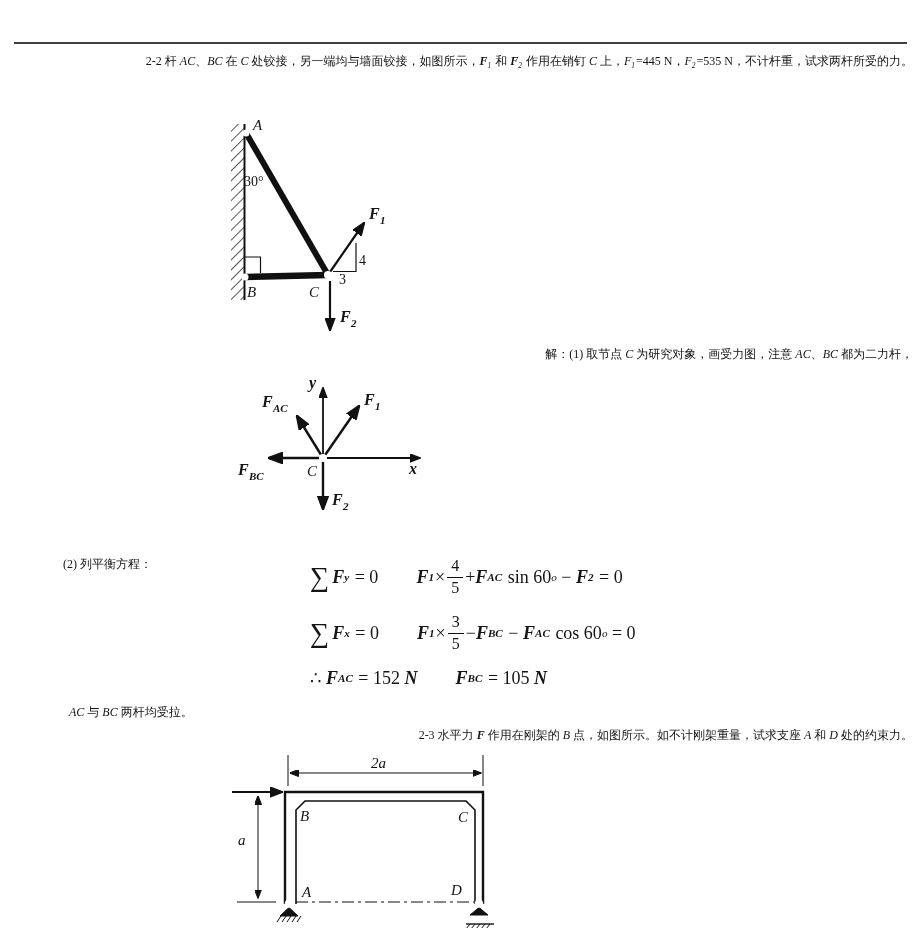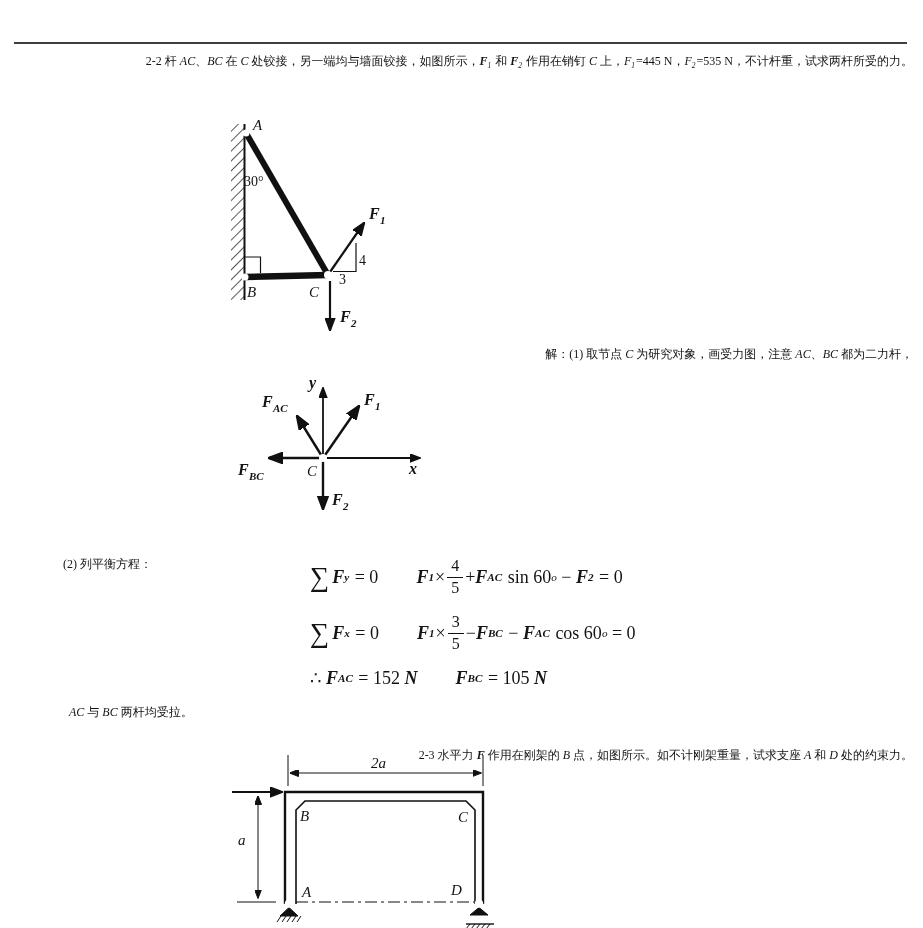--- a/index.html
+++ b/index.html
@@ -164,21 +164,21 @@
       <span class="tk-gap"></span>
       <span class="tk-bi">F</span>
       <span class="tk-sub">BC</span>
       <span class="tk-n"> = 105 </span>
       <span class="tk-bi">N</span>
     </div>
 </div>
 
 <div class="abs text tokens" style="left:69px;top:697px;"><span class="tk-i">AC</span><span class="tk-n"> 与 </span><span class="tk-i">BC</span><span class="tk-n"> 两杆均受拉。</span></div>
 
-<div class="abs text tokens" style="left:14px;top:740px;width:899px;"><span class="tk-n">2-3 水平力 </span><span class="tk-bi">F</span><span class="tk-n"> 作用在刚架的 </span><span class="tk-i">B</span><span class="tk-n"> 点，如图所示。如不计刚架重量，试求支座 </span><span class="tk-i">A</span><span class="tk-n"> 和 </span><span class="tk-i">D</span><span class="tk-n"> 处的约束力。</span></div>
+<div class="abs text tokens" style="left:14px;top:720px;width:899px;"><span class="tk-n">2-3 水平力 </span><span class="tk-bi">F</span><span class="tk-n"> 作用在刚架的 </span><span class="tk-i">B</span><span class="tk-n"> 点，如图所示。如不计刚架重量，试求支座 </span><span class="tk-i">A</span><span class="tk-n"> 和 </span><span class="tk-i">D</span><span class="tk-n"> 处的约束力。</span></div>
 
 <div class="abs" style="left:218px;top:746px;width:305px;height:184px;">
 <svg width="305" height="184" viewBox="0 0 305 184">
   <defs>
     <marker id="m3a" viewBox="0 0 8 6" refX="7.5" refY="3" markerWidth="6" markerHeight="5" orient="auto">
       <path d="M0,0 L8,3 L0,6 Z" fill="#111" stroke="none"></path>
     </marker>
     <marker id="m3d" viewBox="0 0 9 7" refX="8.5" refY="3.5" markerWidth="9" markerHeight="7" orient="auto-start-reverse">
       <path d="M0,0 L9,3.5 L0,7 Z" fill="#111" stroke="none"></path>
     </marker>

